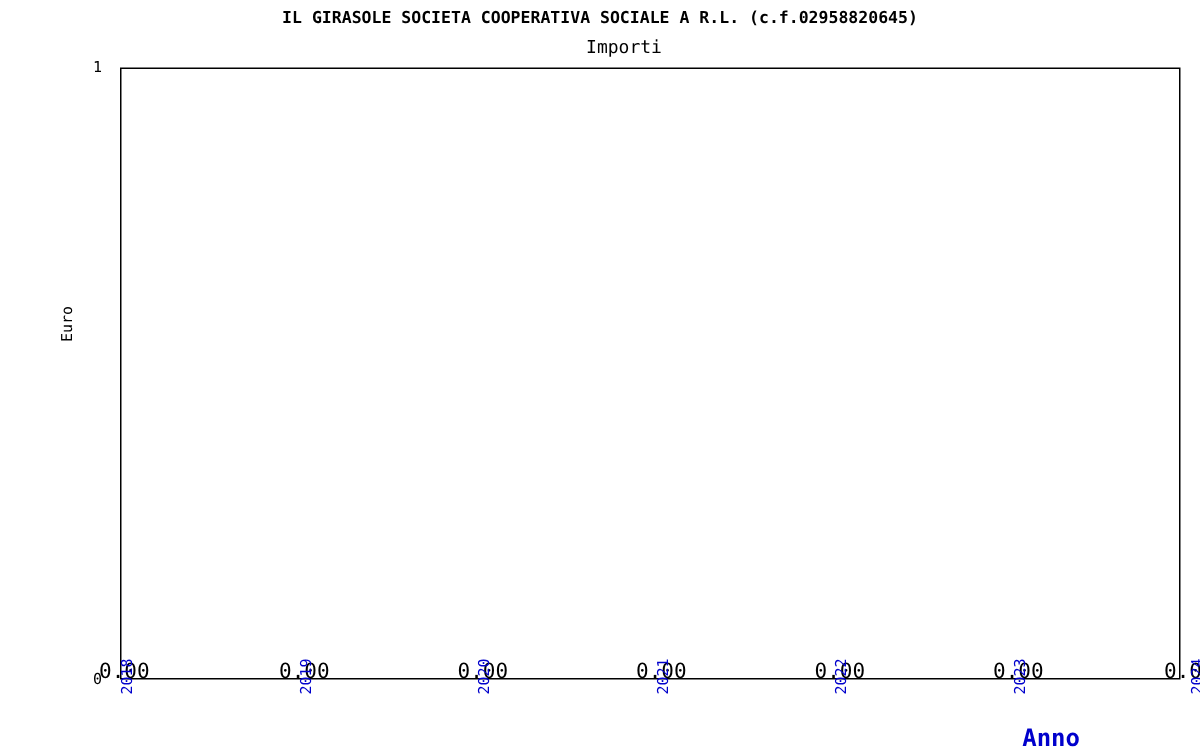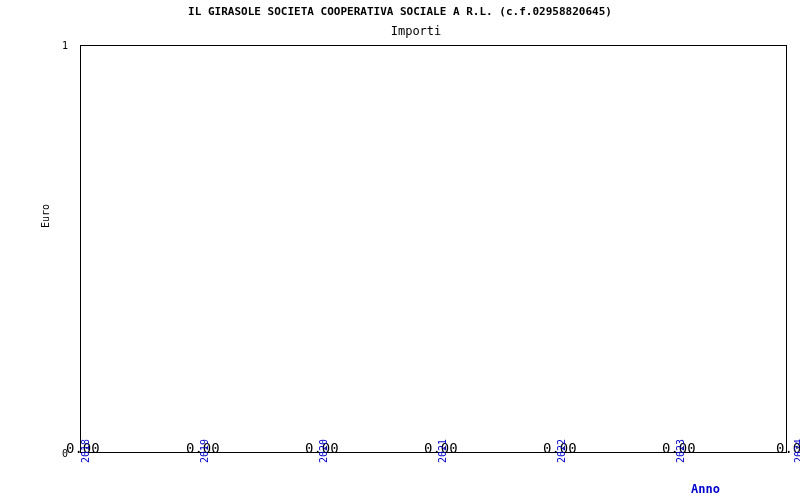--- a/index.html
+++ b/index.html
@@ -71,21 +71,21 @@
     text-align: right;
     width: 60px;
     font-family: "DejaVu Sans Mono", "Liberation Mono", monospace;
   }
   .ytick-top { left: 8px; top: 40px; }
   .ytick-bottom { left: 8px; top: 448px; }
   .xlabel {
     position: absolute;
     right: 3px;
     top: 482px;
-    font-size: 12px;
+    font-size: 16px;
     font-weight: bold;
     color: #0000cc;
     font-family: "DejaVu Sans Mono", "Liberation Mono", monospace;
   }
   .xtick-year {
     position: absolute;
     font-size: 10px;
     color: #0000cc;
     white-space: nowrap;
     transform: rotate(-90deg);

